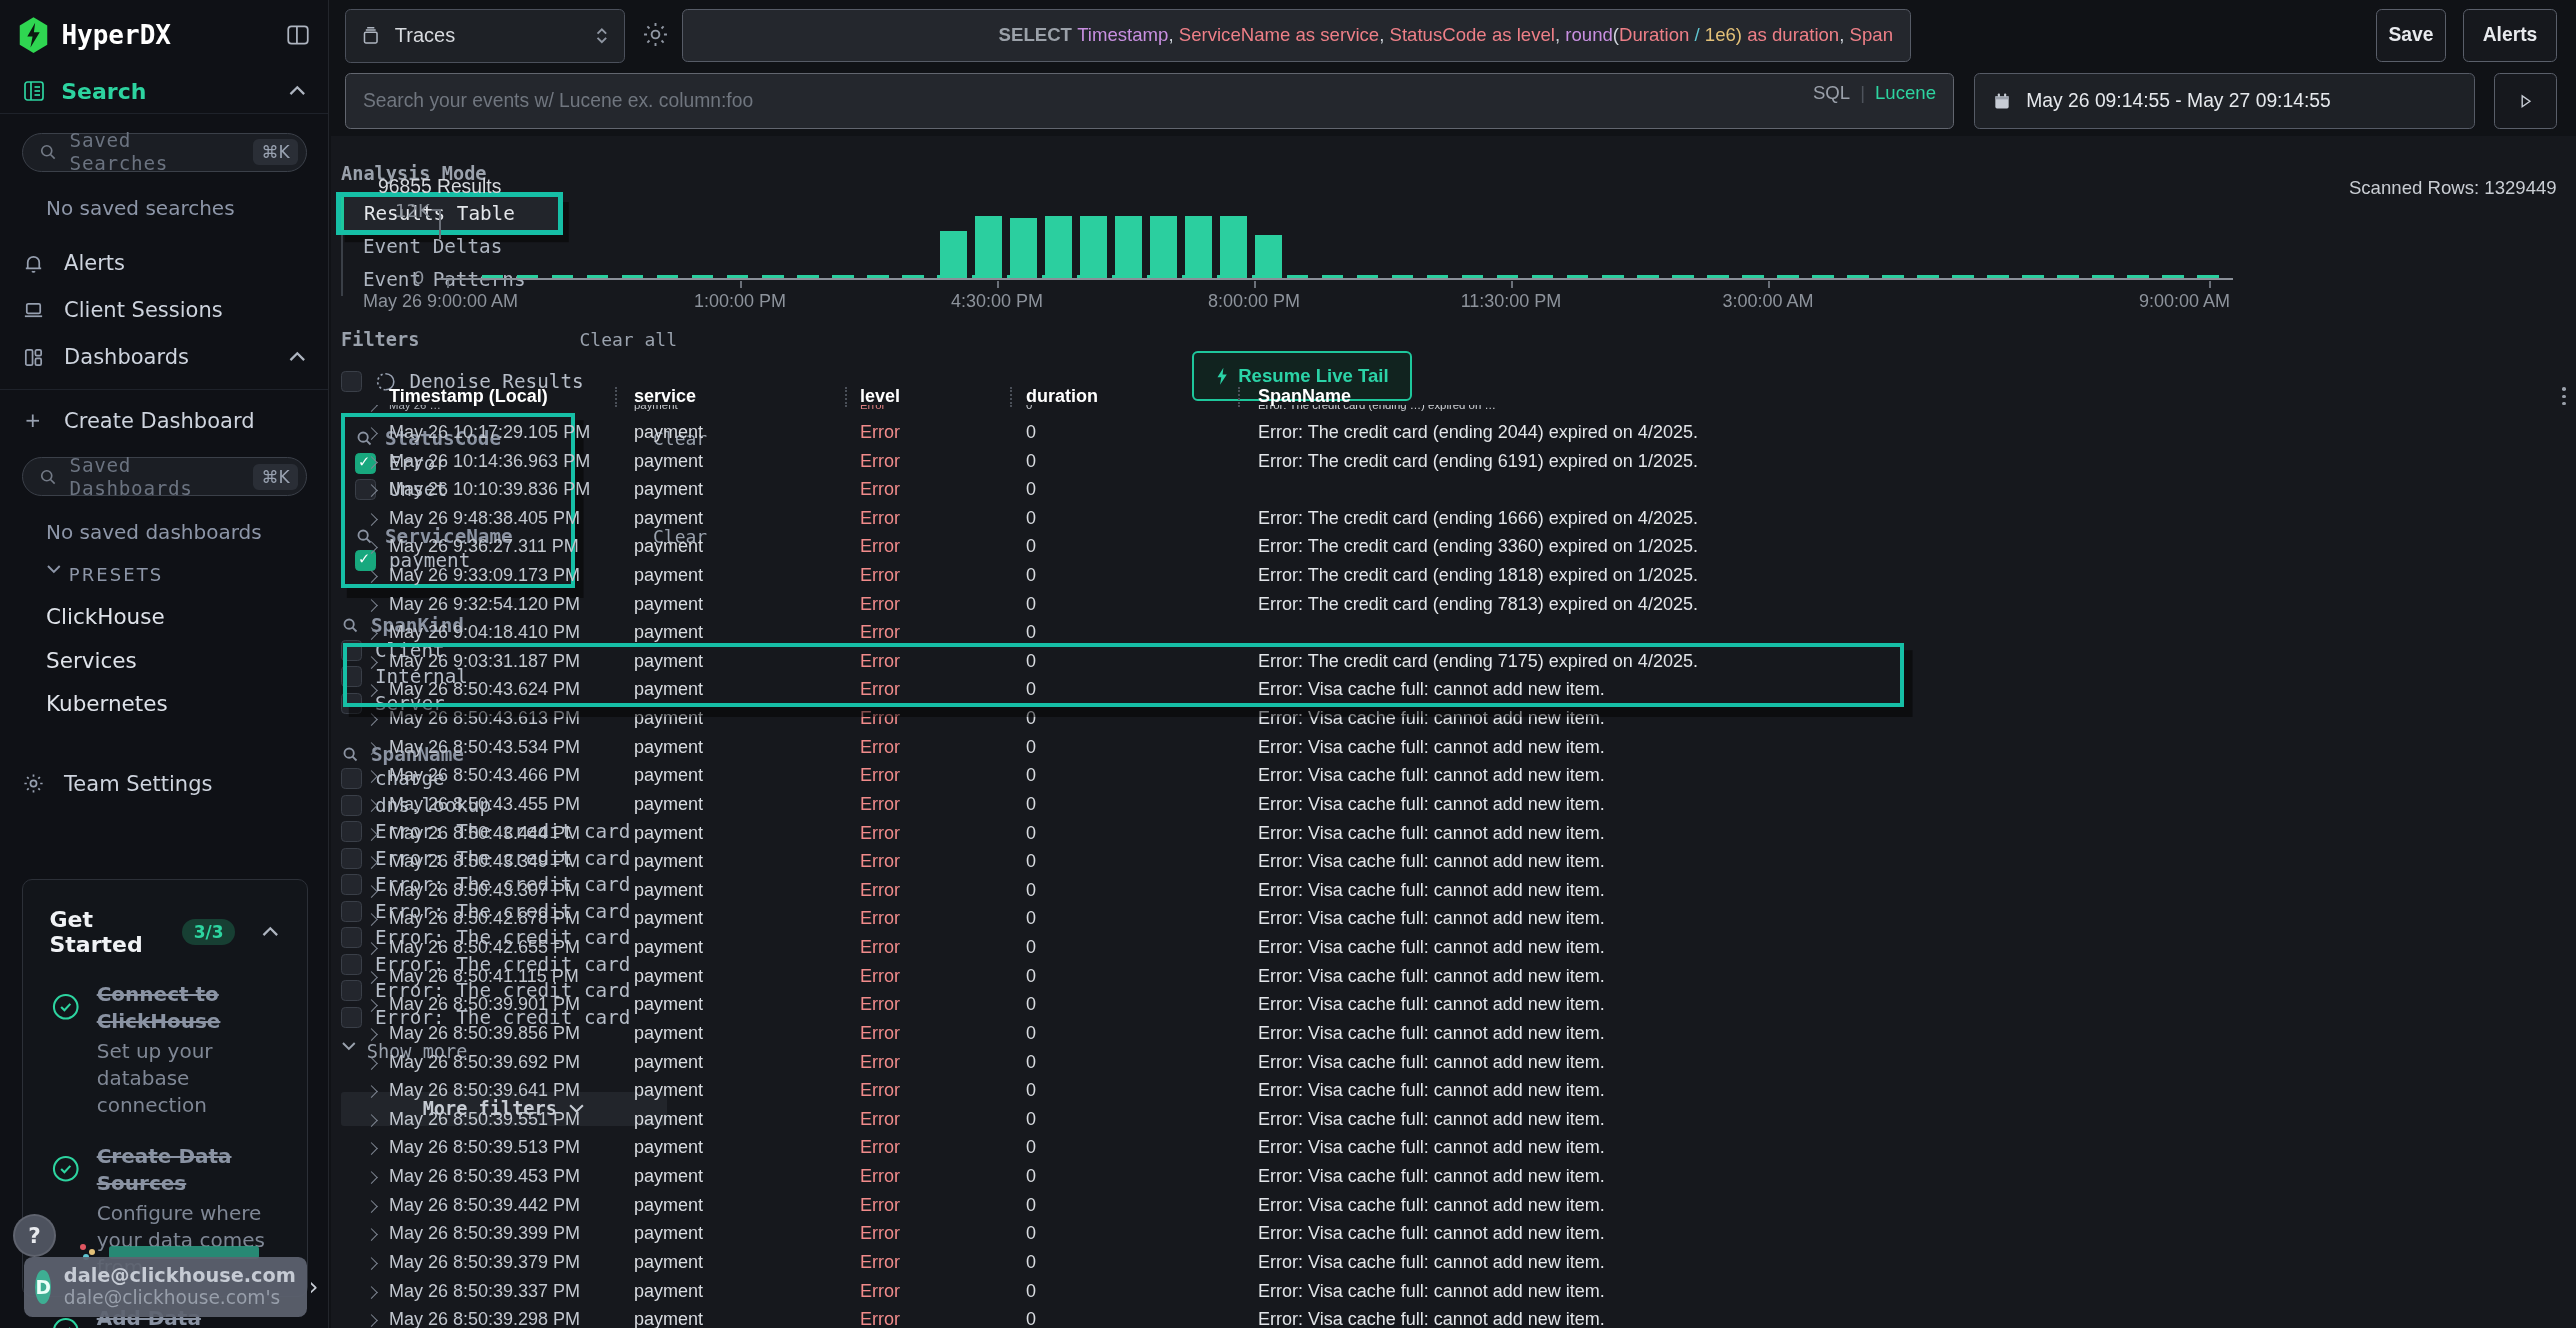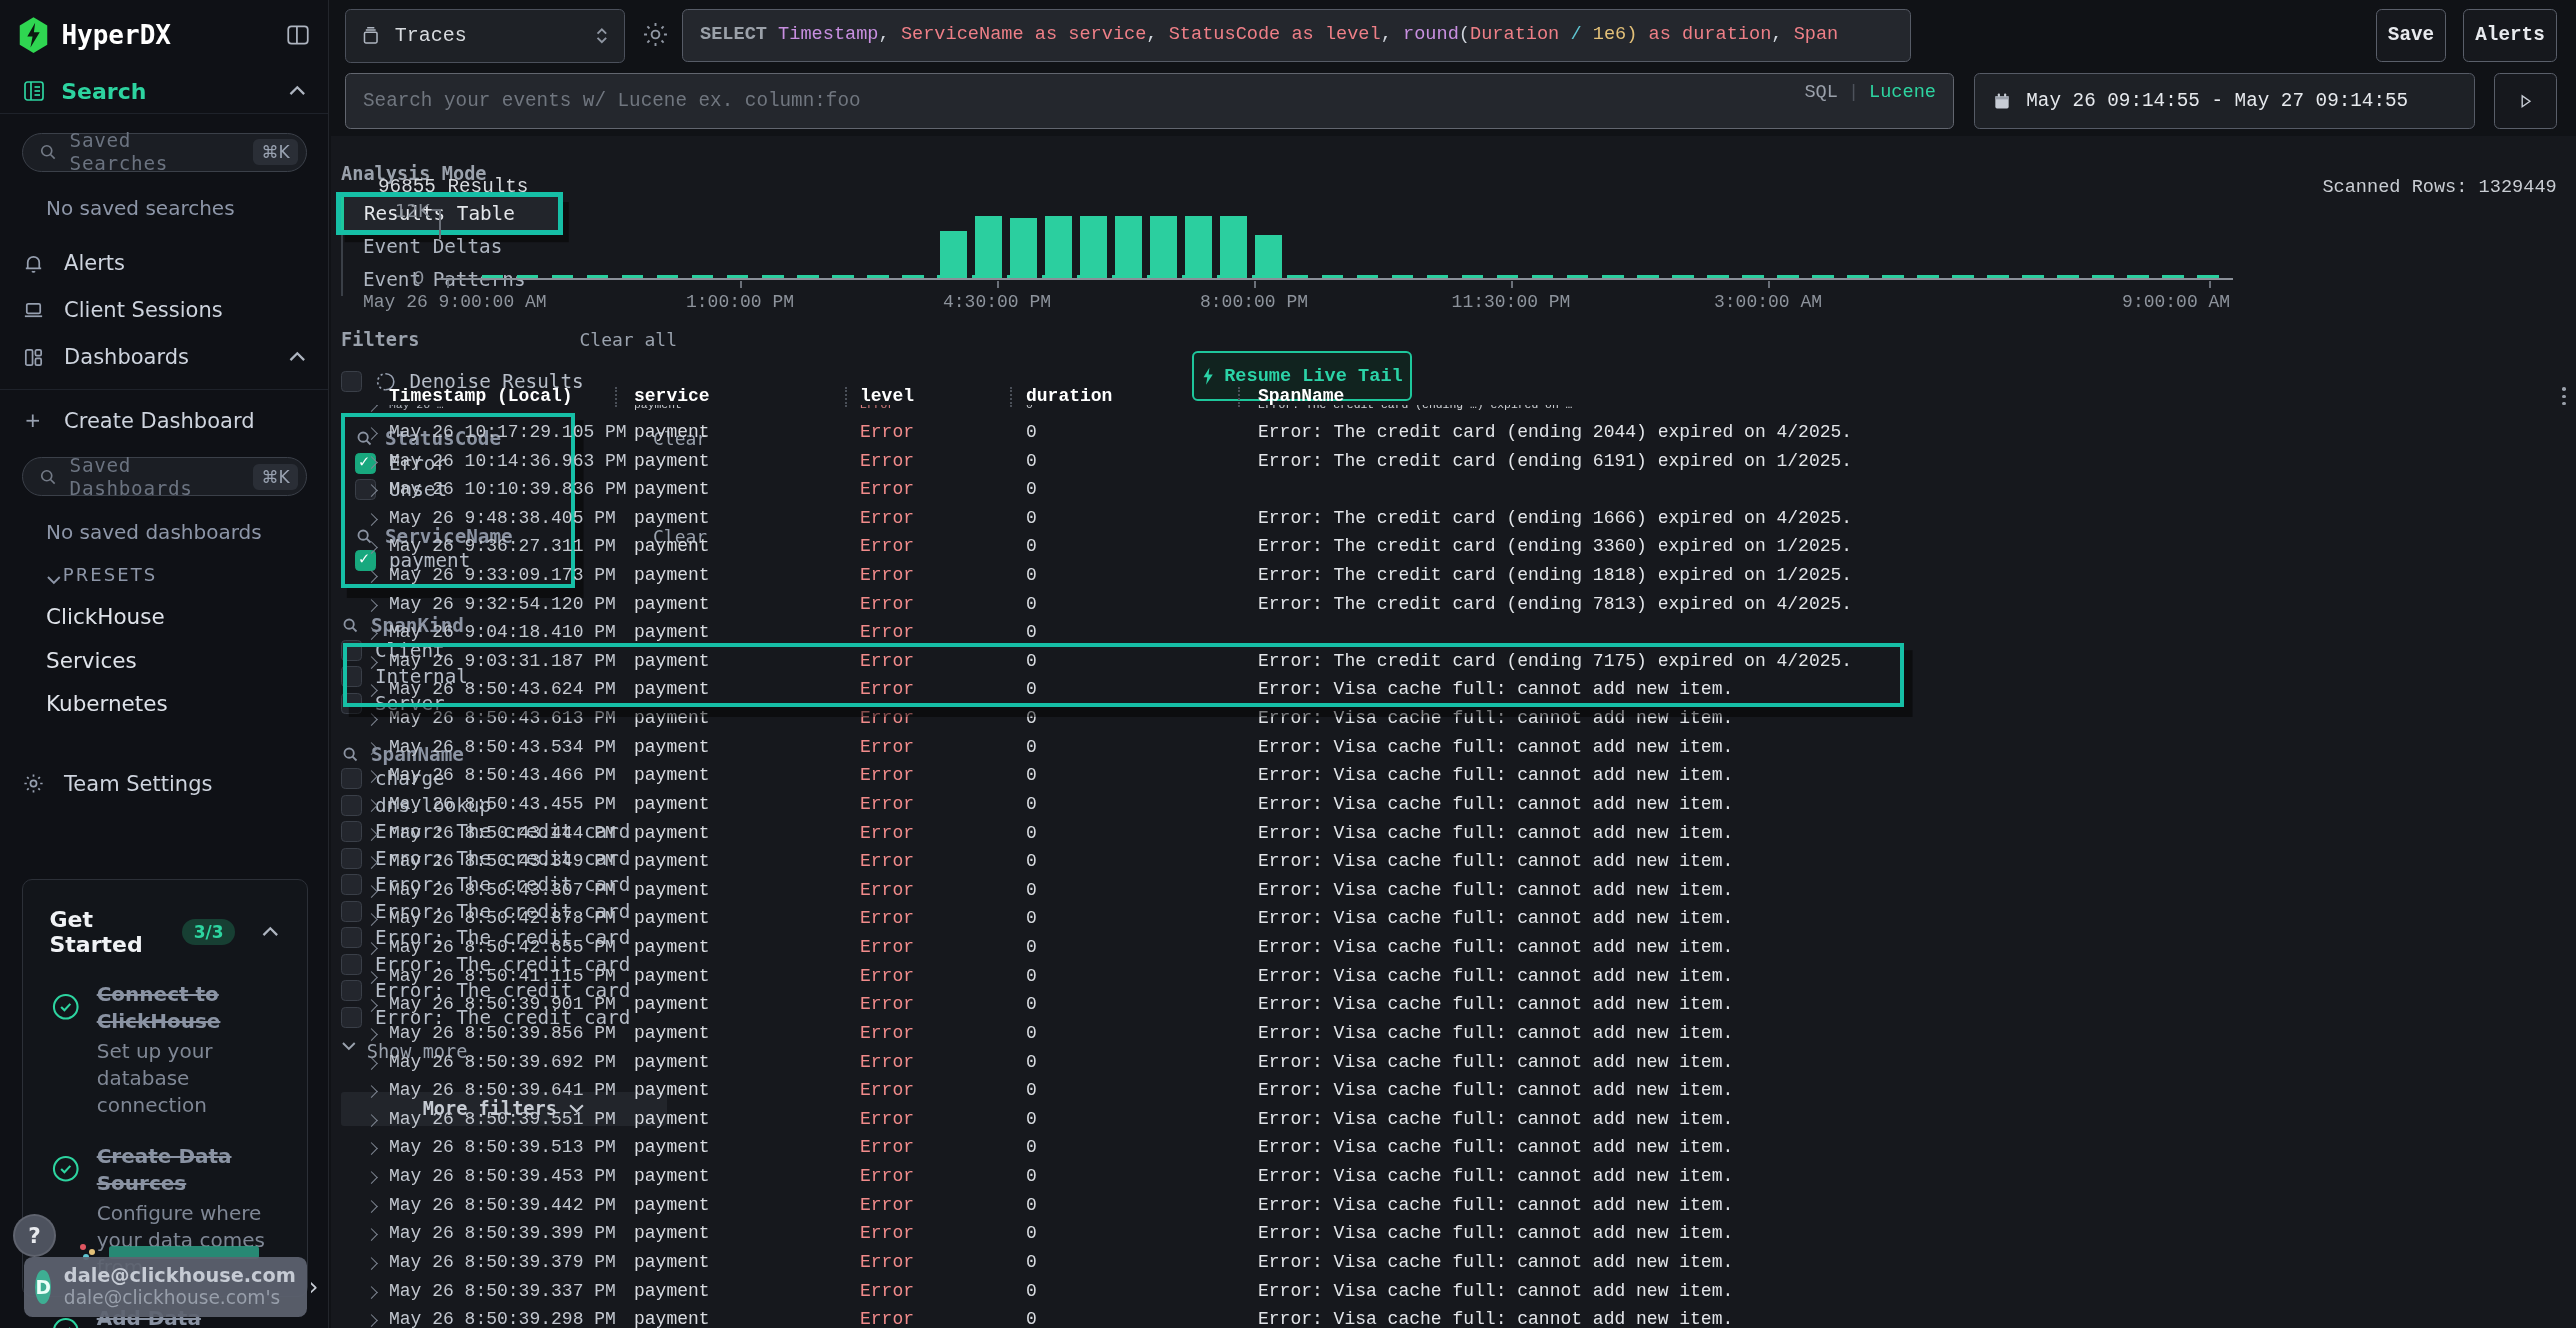--- a/index.html
+++ b/index.html
@@ -1,19 +1,19 @@
 <!DOCTYPE html>
 <html style="font-size:11.4px"><head>
 <meta charset="utf-8">
 <style>
   html,body{margin:0;padding:0;background:#0b0d11;}
   #stage{position:relative;width:2576px;height:1328px;overflow:hidden;
          background:#101216;font-family:"DejaVu Sans","Liberation Sans",sans-serif;
          -webkit-font-smoothing:antialiased;}
-  .mono{font-family:Liberation Mono, monospace;}
+  .mono{font-family:Liberation Sans, sans-serif;text-align:right;}
   
   .box{position:absolute;background:#1e2126;border:1.4px solid #4b505b;border-radius:5.7px;box-sizing:border-box;}
   #traces-btn{left:345px;top:8.6px;width:280px;height:54px;display:flex;align-items:center;gap:13px;padding:0 14.3px;color:#d7dade;font-size:20px;}
   #traces-btn .grow{flex:1}
   #gear-top{position:absolute;left:641px;top:20px;color:#8f96a2}
   #sql-box{left:682px;top:8.6px;width:1229px;height:53px;background:#24272d;border-color:#565b66;overflow:hidden;white-space:pre;line-height:50px;padding:0 17px;font-size:18.6px;}
   #orderby-box{left:1932px;top:8.6px;width:381px;height:53px;background:#24272d;border-color:#565b66;overflow:hidden;white-space:pre;line-height:50px;padding:0 17px;font-size:18.6px;}
   .tok-kw{color:#9ba1a9;font-weight:bold}.tok-id{color:#ee7f87}.tok-fn{color:#c88fe0}
   .tok-num{color:#e3c078}.tok-op{color:#5fc6d2}.tok-p{color:#ced3da}
   .topbtn{position:absolute;top:8.6px;height:53px;background:#16181d;border:1.4px solid #5a5f6a;border-radius:5.7px;color:#e8eaee;font-size:19.3px;font-weight:bold;display:flex;align-items:center;justify-content:center;box-sizing:border-box;cursor:pointer;}
@@ -33,21 +33,21 @@
   .sect .lbl{flex:1;font-size:22px;font-weight:bold;}
   .green{color:#2dd4a0}
   .pill{margin:18.6px 21.5px 0;height:37px;border:1.4px solid #3b4049;background:#1b1e24;border-radius:20px;display:flex;align-items:center;gap:11.4px;padding:0 7.2px 0 15.7px;}
   .pill .ph{flex:1;color:#6b7380;font-size:19.3px;letter-spacing:0.7px;font-family:"DejaVu Sans Mono",monospace;}
   .kbd{background:#2a2e36;color:#9aa3b2;border-radius:5.7px;font-size:17px;padding:2.9px 8.6px;}
   .dim-note{color:#8d96a8;font-size:20px;margin:24px 0 0 46px;}
   .nav-item{display:flex;align-items:center;gap:18.6px;padding:0 21.5px;height:47px;color:#ced4de;font-size:21px;cursor:pointer;}
   .nav-item .ic{width:24px;color:#97a0b0;display:flex}
   .nav-item .grow{flex:1}
   .divider{border-top:1.4px solid #1e222a;margin-top:8.6px;}
-  .preset-h{display:flex;align-items:flex-end;gap:1px;color:#8d96a8;font-size:18px;letter-spacing:2.1px;margin:20px 0 0 46px;}
+  .preset-h{display:flex;align-items:flex-start;gap:7px;color:#8d96a8;font-size:18px;letter-spacing:2.1px;margin:20px 0 0 46px;}
   .preset{color:#dfe3ea;font-size:21.5px;margin:18.6px 0 0 46px;cursor:pointer;}
   
   #gs-card{position:absolute;left:21.5px;top:879px;width:286px;height:418px;border:1.4px solid #2c3038;border-radius:10px;background:#12151a;box-sizing:border-box;padding:27px;}
   #gs-head{display:flex;align-items:center;gap:13px;}
   #gs-head .t{color:#f0f2f5;font-weight:bold;font-size:22px;}
   #gs-badge{background:#173f33;color:#2dd4a0;font-weight:bold;font-size:17px;border-radius:14.3px;padding:2.9px 11.4px;}
   #gs-head .grow{flex:1}
   .gs-item{display:flex;gap:15.7px;margin-top:24px;}
   .gs-item .ck{flex:none;margin-top:10px}
   .gs-title{color:#8a93a3;font-weight:bold;font-size:20px;text-decoration:line-through;line-height:1.35;}

